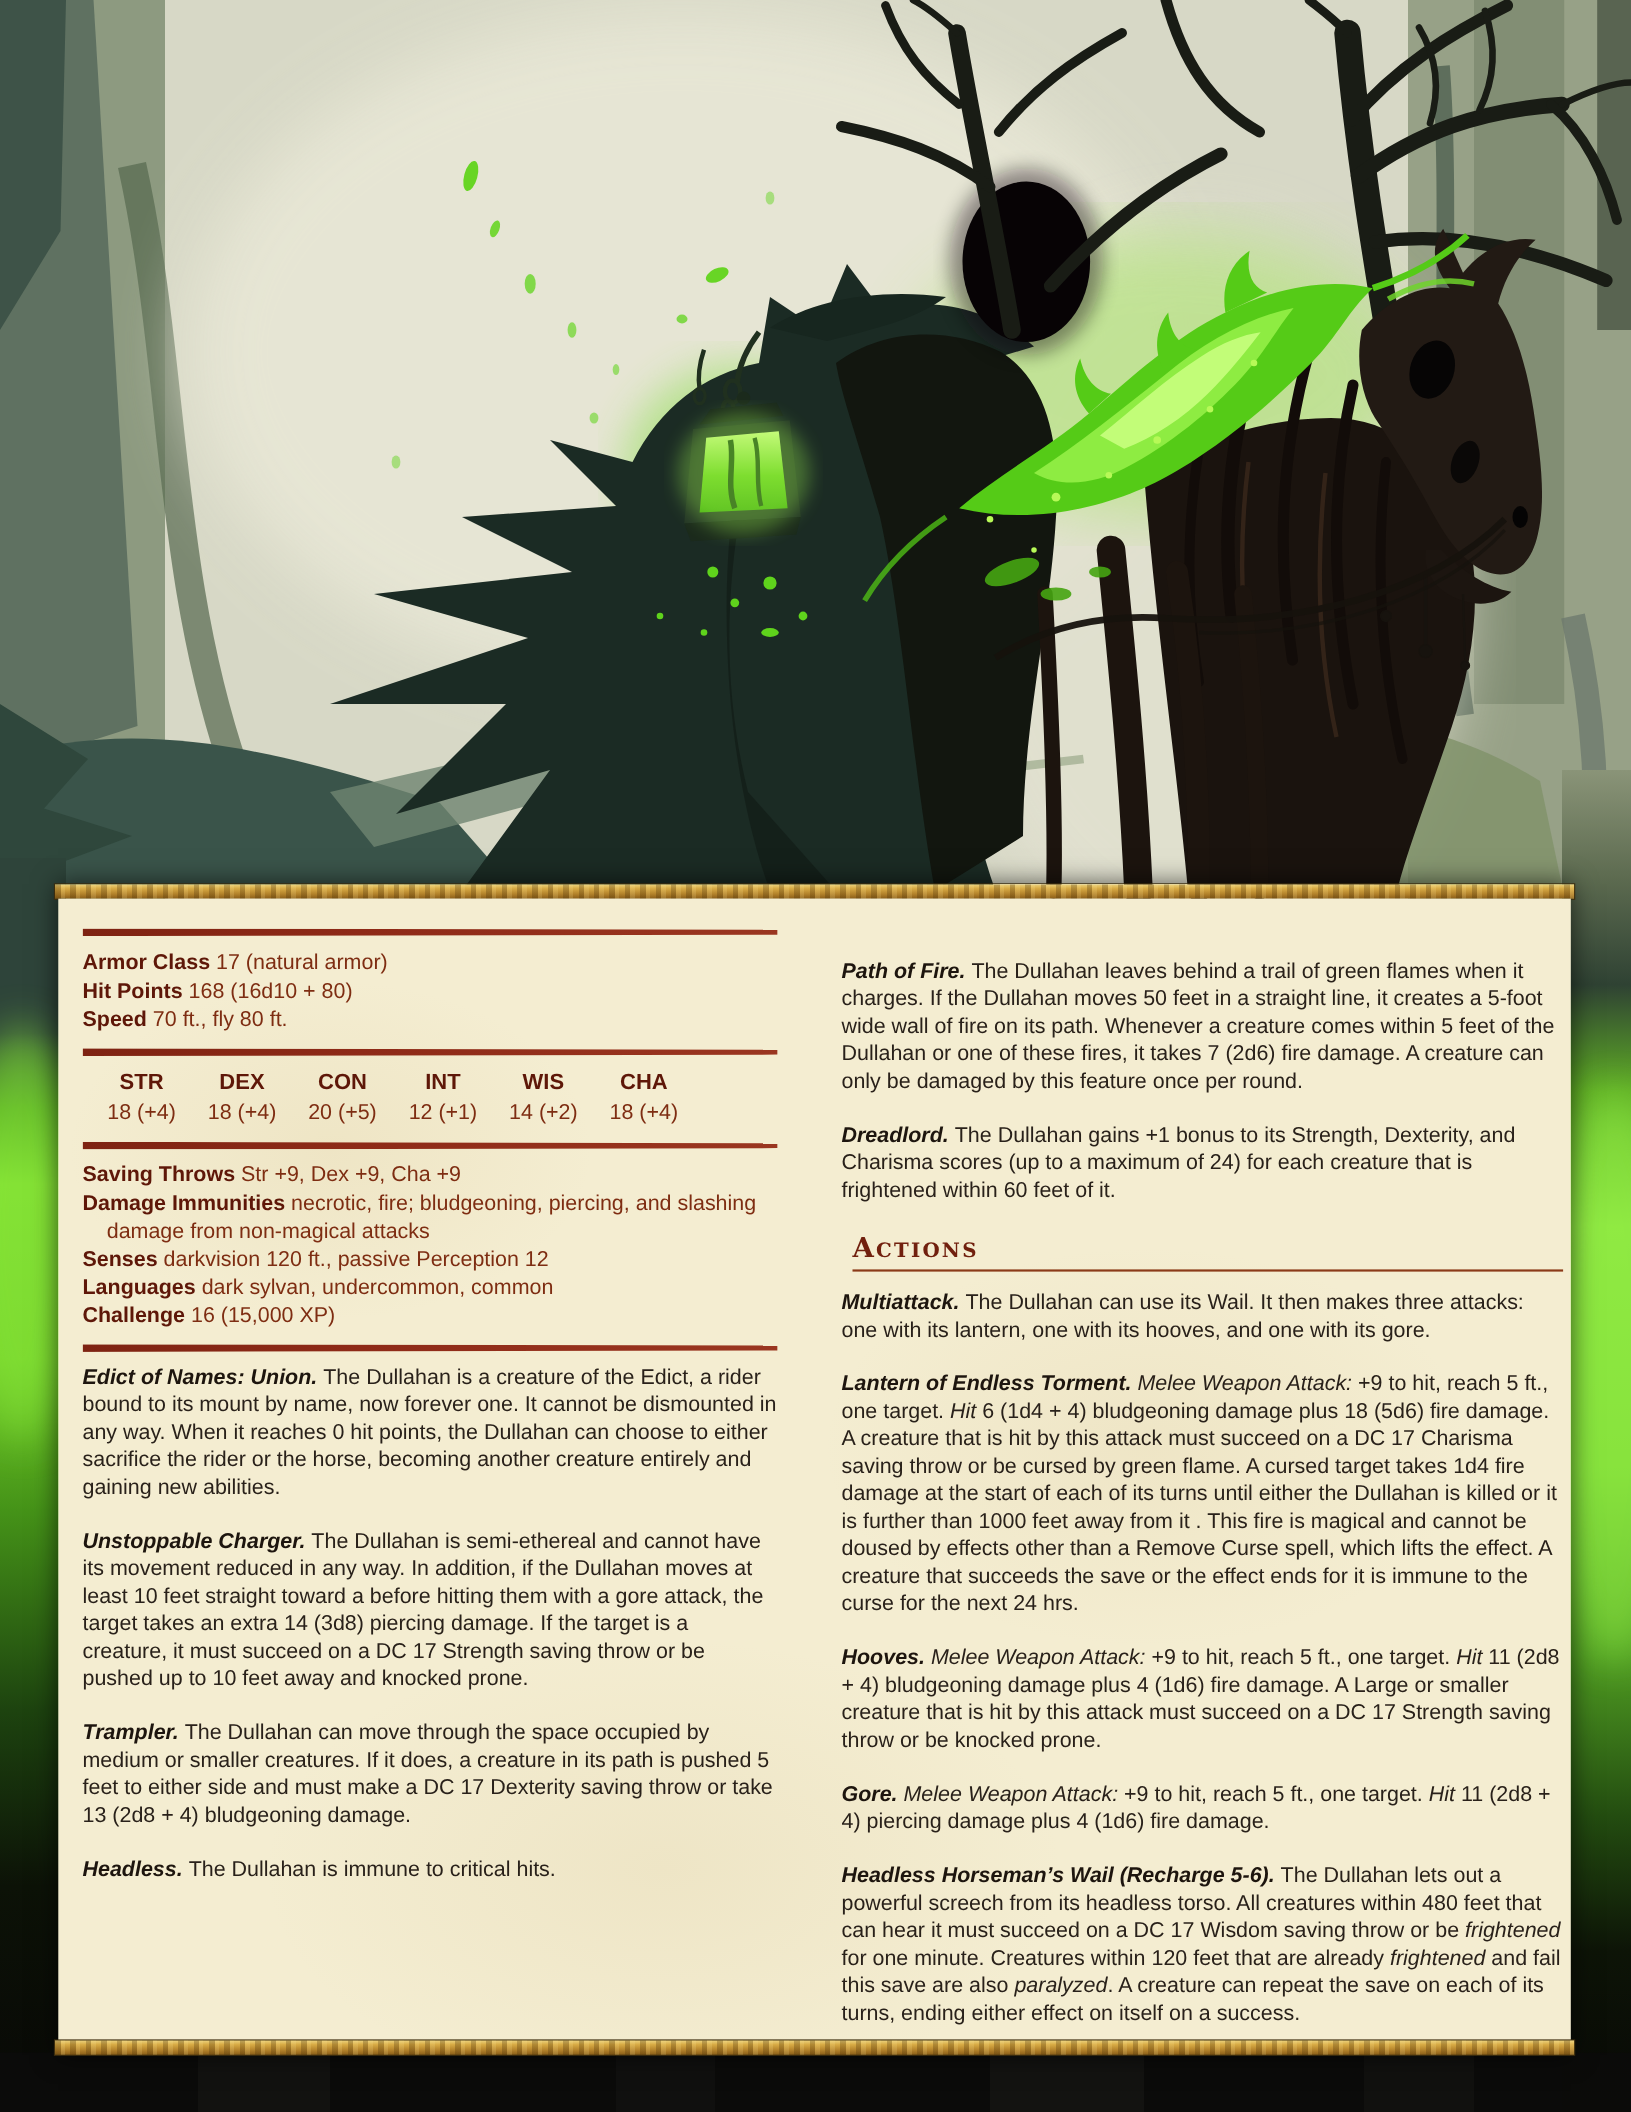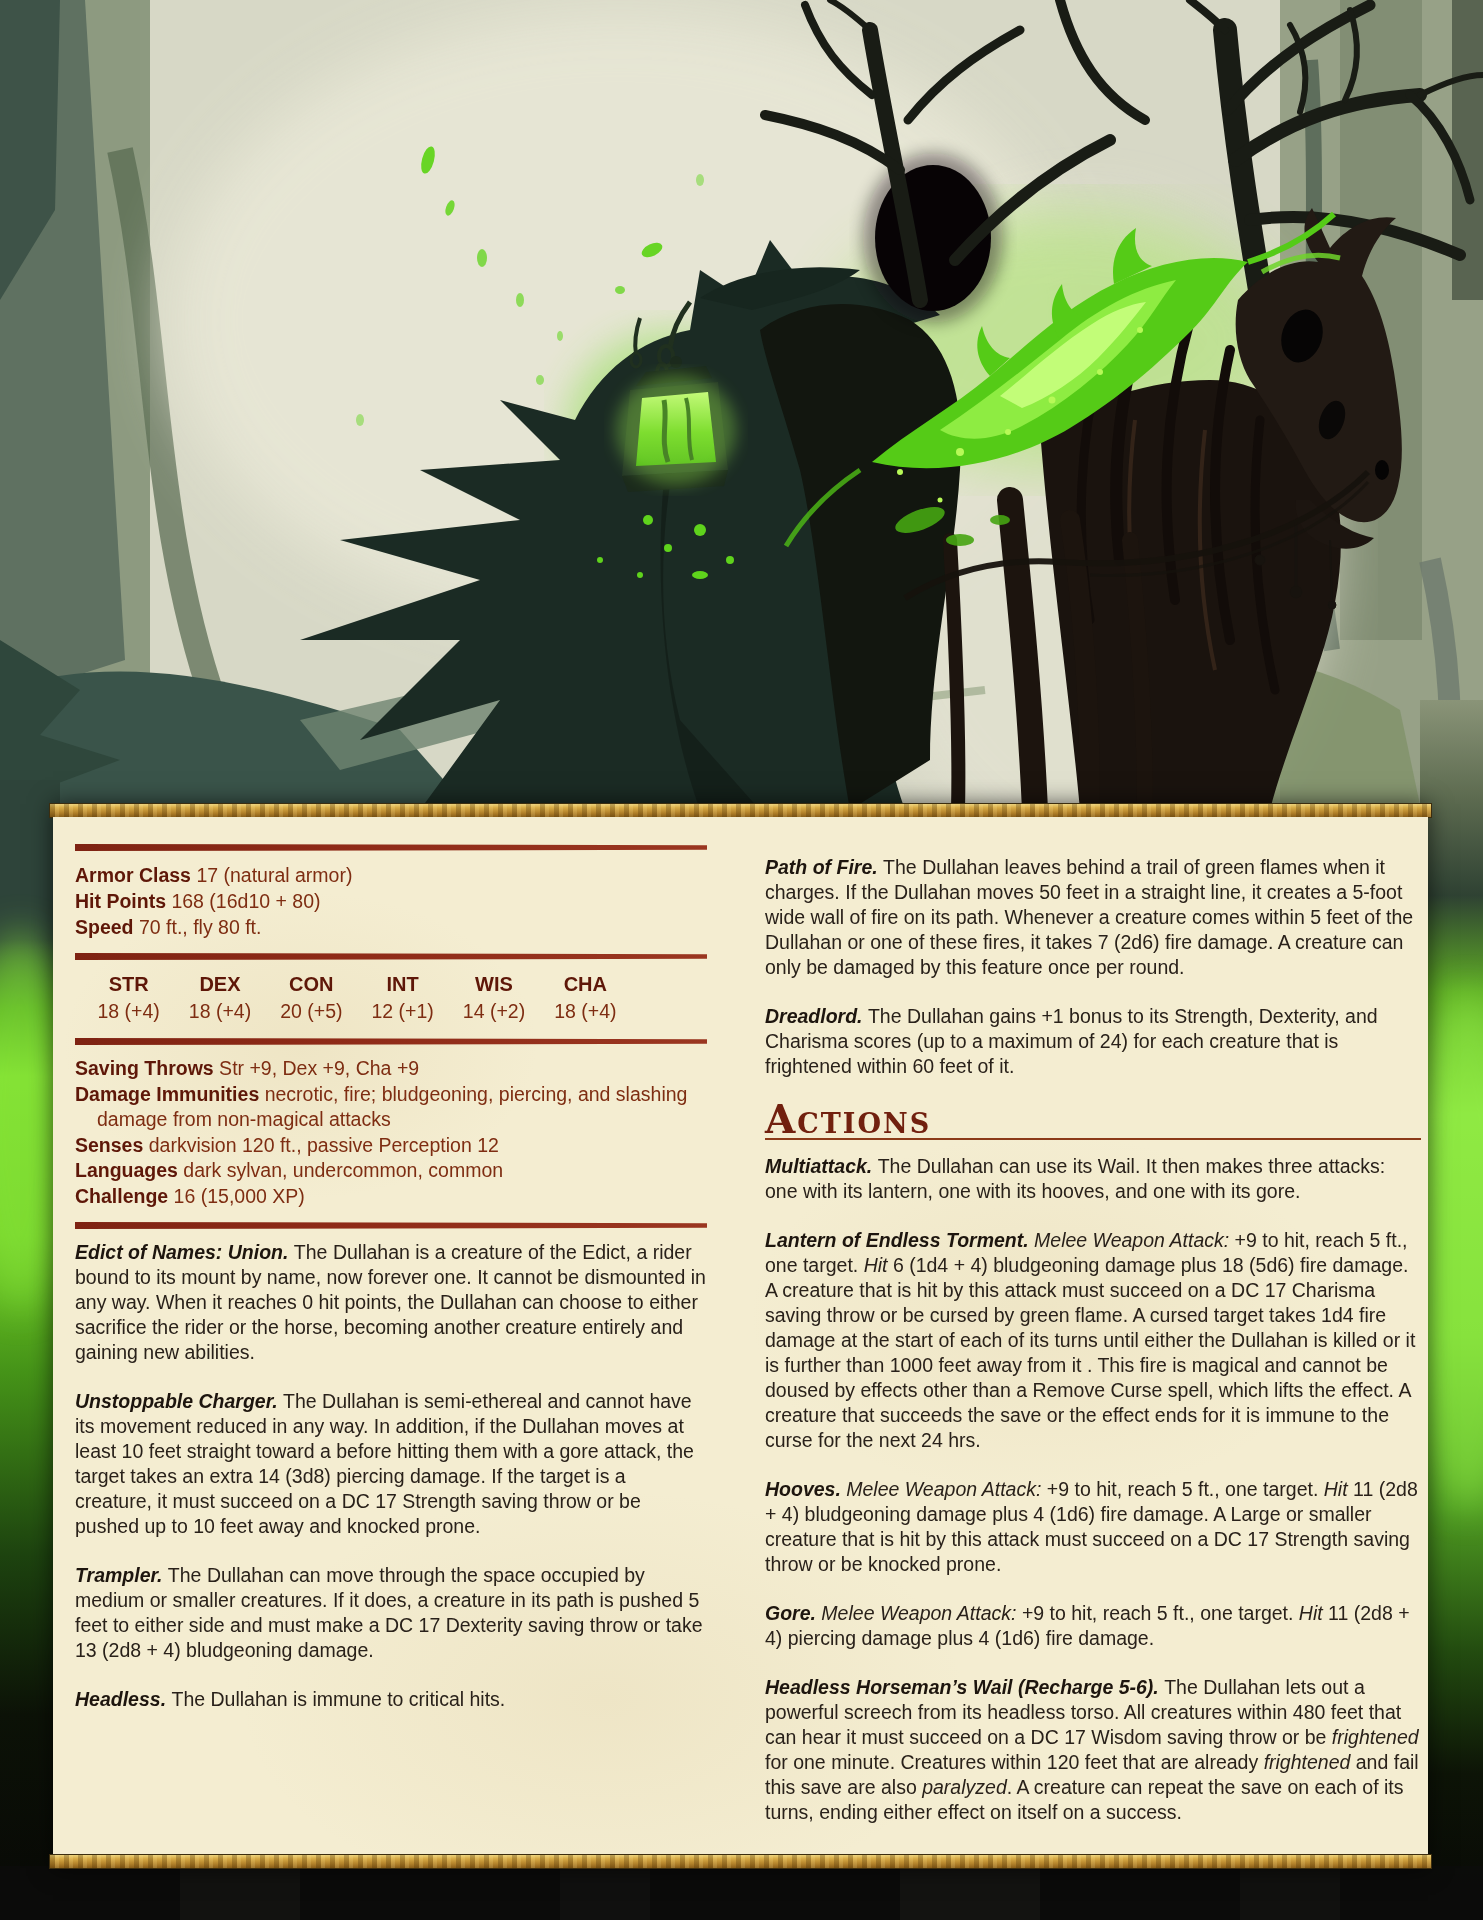--- a/index.html
+++ b/index.html
@@ -38,25 +38,25 @@
      clip-path:polygon(0 0,100% 18%,100% 82%,0 100%);}
   .attr-line{line-height:26px;}
   .attr-line strong, .detail-line strong{color:#5e1708;font-weight:bold;}
   .attr-line span, .detail-line span{color:#7e2d12;}
   .abilities{display:flex;width:548px;margin:8px 0 6px 8px;}
   .ab-cell{flex:1;text-align:center;}
   .ab-name{font-weight:bold;color:#5e1708;font-size:20px;line-height:26px;}
   .ab-score{color:#7e2d12;font-size:19.5px;line-height:28px;}
   .detail-line{padding-left:22px;text-indent:-22px;line-height:25.5px;}
   .paras{}
-  .col-right .paras{margin-top:0;}
+  .col-right .paras{margin-top:16px;}
   p.trait{margin:0 0 24px 0;}
   p.trait strong{color:#1d150e;}
-  h2.actions-header{margin:2px 0 14px 0;font-family:"DejaVu Serif", serif;
-     font-variant-caps:small-caps;font-weight:bold;font-size:39px;line-height:32px;
+  h2.actions-header{margin:2px 0 14px 10px;font-family:"DejaVu Serif", serif;
+     font-variant-caps:small-caps;font-weight:bold;font-size:25px;line-height:32px;
      color:#71200e;letter-spacing:2px;border-bottom:2px solid #8b3a18;padding-bottom:3px;}
 </style>
 </head>
 <body>
 
 <div class="page">
 
   <svg class="art" viewBox="0 0 1483 1920" aria-hidden="true">
     <defs>
       <filter id="b8">

